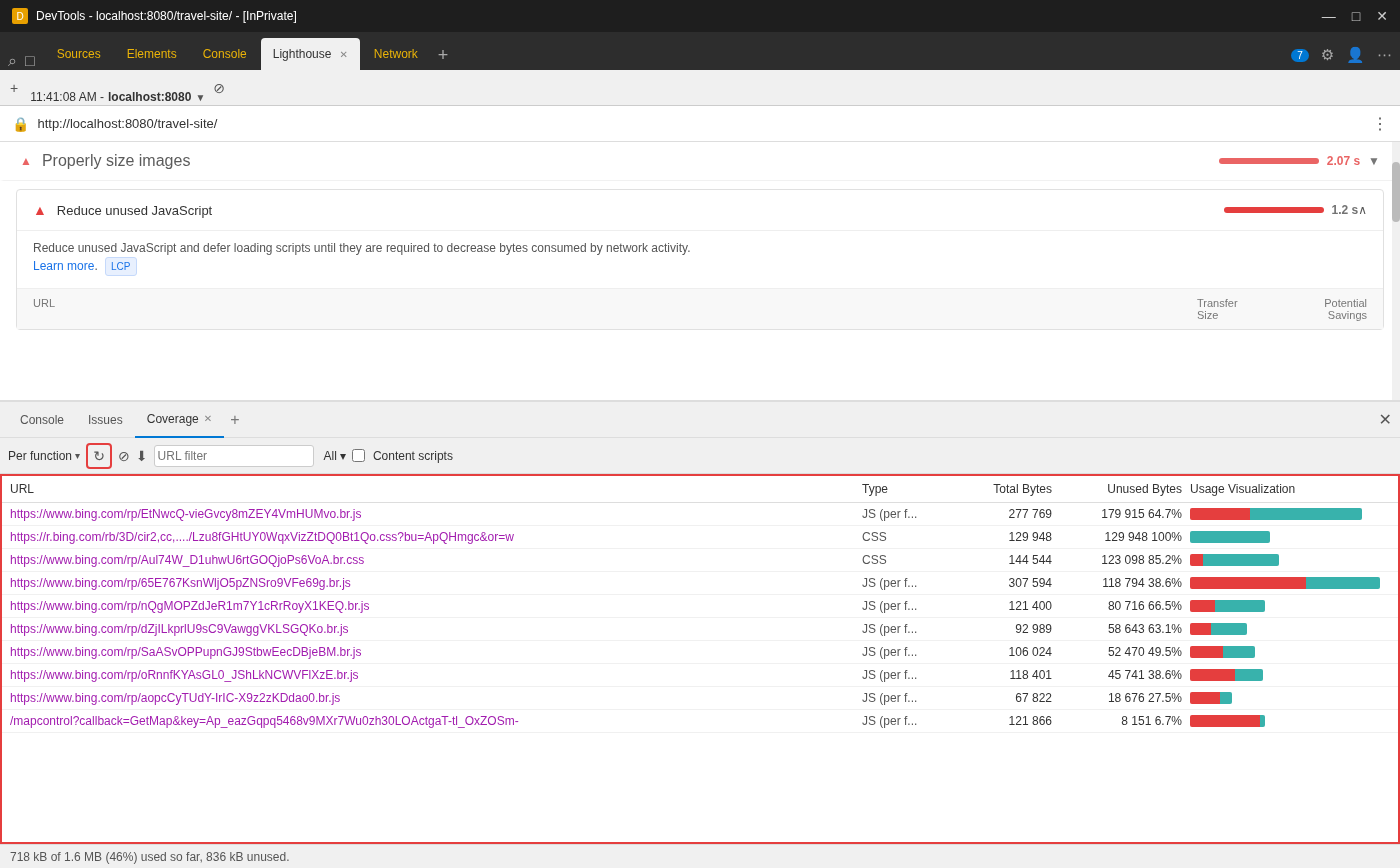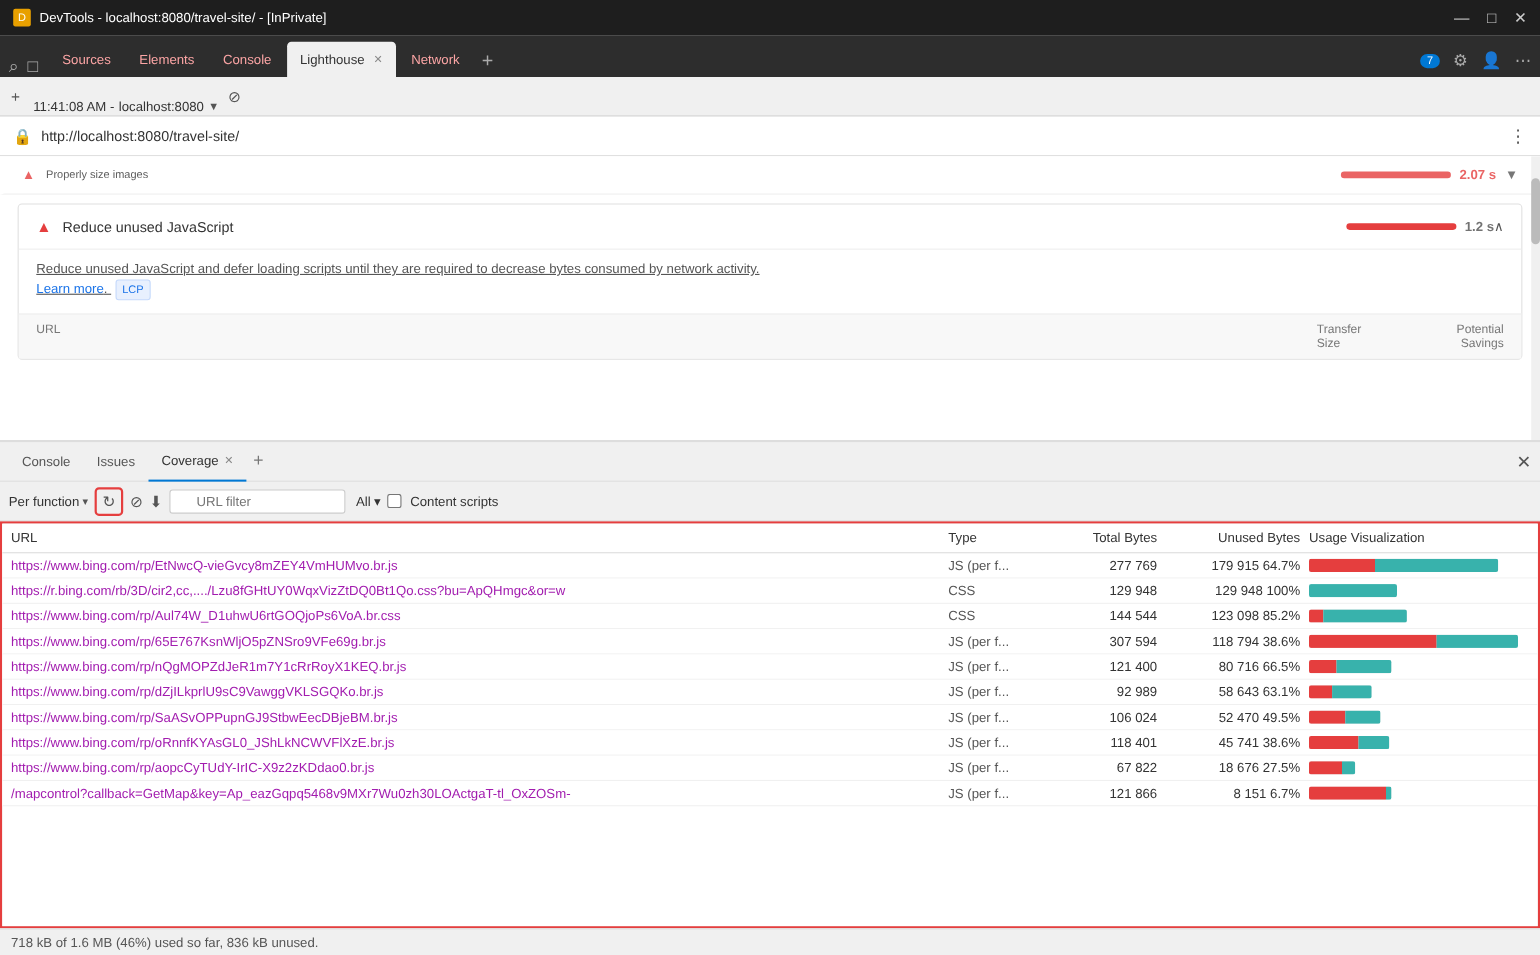--- a/index.html
+++ b/index.html
@@ -32,21 +32,21 @@
     }
     .tab-bar-left { display: flex; align-items: center; gap: 8px; margin-right: 8px; }
     .tab-bar-icon { color: #aaa; cursor: pointer; font-size: 16px; }
     .tab {
       height: 32px;
       padding: 0 12px;
       display: flex;
       align-items: center;
       gap: 6px;
       font-size: 12px;
-      color: #fca5a5;
+      color: #eab308;
       cursor: pointer;
       border-radius: 4px 4px 0 0;
       background: transparent;
     }
     .tab.active {
       background: #f0f0f0;
       color: #333;
       font-weight: 500;
       margin-top: 12px;
     }
@@ -62,21 +62,21 @@
       height: 36px;
       display: flex;
       align-items: center;
       padding: 0 10px;
       gap: 8px;
       border-bottom: 1px solid #ccc;
     }
     .toolbar-icon { color: #555; cursor: pointer; font-size: 14px; }
     .toolbar-time { font-size: 12px; color: #333; font-weight: 500; }
     .toolbar-url-bar { display: flex; align-items: center; margin-left: 4px; gap: 4px; margin-top: 19px; }
-    .toolbar-url { font-size: 12px; color: #333; }
+    .toolbar-url { font-size: 12px; color: #333; font-weight: bold; }
     .toolbar-dropdown { font-size: 10px; color: #555; cursor: pointer; }
     .toolbar-block { font-size: 14px; color: #555; cursor: pointer; }
 
     
     .url-bar {
       background: #fff;
       height: 36px;
       display: flex;
       align-items: center;
       padding: 0 12px;
@@ -133,21 +133,20 @@
     .audit-bar { width: 100px; height: 6px; background: #e53e3e; border-radius: 3px; }
     .audit-time { font-size: 12px; color: #737373; font-weight: 700; white-space: nowrap; }
     .audit-chevron { color: #555; font-size: 12px; cursor: pointer; }
 
     .audit-description {
       padding: 8px 16px 12px 16px;
       font-size: 12px;
       color: #555;
       line-height: 1.5;
       border-top: 1px solid #eee;
-      text-decoration: underline;
     }
     .audit-learn-more { color: #1a73e8; text-decoration: none; }
     .audit-lcp-badge { display: inline-block; background: #e8f0fe; color: #1a73e8; border: 1px solid #c5d9fb; border-radius: 3px; font-size: 10px; padding: 1px 5px; margin-left: 4px; }
 
     .audit-table-header {
       display: flex;
       padding: 8px 16px;
       background: #f8f8f8;
       border-top: 1px solid #eee;
       font-size: 11px;
@@ -230,21 +229,21 @@
       border-radius: 4px;
       display: flex; align-items: center; justify-content: center;
       cursor: pointer; background: transparent;
       color: #555; font-size: 14px;
     }
     .coverage-stop-btn { color: #555; font-size: 14px; cursor: pointer; }
     .coverage-export-btn { color: #555; font-size: 14px; cursor: pointer; }
     .coverage-filter {
       border: 1px solid #ccc;
       border-radius: 3px;
-      padding: 3px 24px;
+      padding: 3px 3px;
       font-size: 12px;
       color: #999;
       background: #fff;
       width: 160px;
     }
     .coverage-all-dropdown { display: flex; align-items: center; gap: 3px; font-size: 12px; color: #333; cursor: pointer; margin-left: 4px; }
     .coverage-checkbox { margin-right: 4px; }
 
     
     .coverage-table {
@@ -378,21 +377,21 @@
   <span class="url-bar-text">http://localhost:8080/travel-site/</span>
   <span class="url-bar-menu">⋮</span>
 </div>
 
 <div class="main-area">
 
   <div class="lighthouse-panel" style="position:relative;">
 
     <div class="audit-item-partial" style="border-left: 4px solid transparent; padding-left: 16px;">
       <span style="color:#e53e3e; margin-right:10px;">▲</span>
-      <span style="flex:1; font-size:10px;">Properly size images</span>
+      <span style="flex:1; font-size:16px;">Properly size images</span>
       <div style="width:100px; height:6px; background:#e53e3e; border-radius:3px; margin-right:8px;"></div>
       <span style="color:#e53e3e; font-size:12px; font-weight:600; margin-right:8px;">2.07 s</span>
       <span style="color:#555; font-size:12px;">▼</span>
     </div>
 
     <div class="audit-section">
       <div class="audit-header">
         <span class="audit-warning">▲</span>
         <span class="audit-title">Reduce unused JavaScript</span>
         <div class="audit-bar-container">

